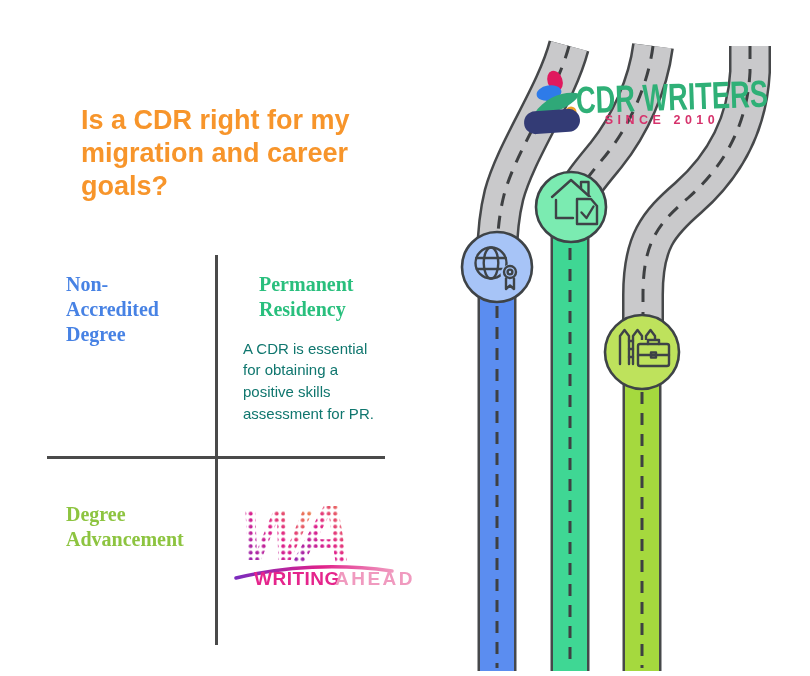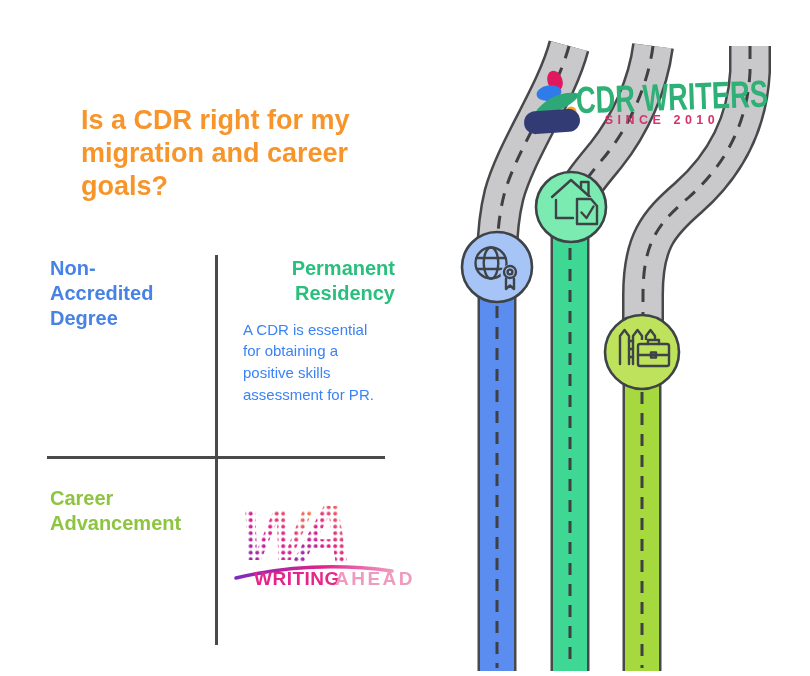--- a/index.html
+++ b/index.html
@@ -5,26 +5,26 @@
   html,body { margin:0; padding:0; background:#ffffff; }
   body { width:810px; height:676px; font-family:"Liberation Sans", sans-serif; }
   .stage { position:relative; width:810px; height:676px; overflow:hidden; background:#ffffff; }
 
   .title {
     position:absolute; left:50px; top:104px; width:318px;
     font-size:27px; font-weight:bold; line-height:1.23; color:#F7952B;margin-left:31px;
   }
 
   .quad { position:absolute; }
-  .quad h2 { margin:0; font-size:20px; font-weight:bold; line-height:1.24; }
-  .quad p { margin:13px 12px 0 0; font-size:15px; line-height:1.45; color:#3b82f6; }
+  .quad h2 { margin:16px; font-size:20px; font-weight:bold; line-height:1.24;font-family:Liberation Serif, serif; }
+  .quad p { margin:13px 12px 0 0; font-size:15px; line-height:1.45; color:#0f766e; }
   #q1 { left:50px; top:256px; width:160px; }
   #q1 h2 { color:#4782E4; max-width:142px; }
   #q2 { left:243px; top:256px; width:152px; }
-  #q2 h2 { color:#29BF7D;text-align:right; }
+  #q2 h2 { color:#29BF7D; }
   #q3 { left:50px; top:486px; width:158px; }
   #q3 h2 { color:#8DC440; }
 
   .div-v { position:absolute; left:215px; top:255px; width:2.5px; height:390px; background:#4A4A4A; }
   .div-h { position:absolute; left:47px; top:456px; width:338px; height:2.5px; background:#4A4A4A; }
 
   svg.roads { position:absolute; left:0; top:0; }
   svg.wa-logo { position:absolute; left:228px; top:478px; }
 </style>
 </head>
@@ -133,21 +133,21 @@
   <div class="quad" id="q1">
     <h2>Non-Accredited Degree</h2>
   </div>
 
   <div class="quad" id="q2">
     <h2>Permanent Residency</h2>
     <p>A CDR is essential for obtaining a positive skills assessment for PR.</p>
   </div>
 
   <div class="quad" id="q3">
-    <h2>Career Advancement</h2>
+    <h2>Degree Advancement</h2>
   </div>
 
   <svg class="wa-logo" width="184" height="132" viewBox="0 0 184 132">
     <defs>
       <linearGradient id="waGrad" x1="0" y1="1" x2="1" y2="0">
         <stop offset="0" stop-color="#7B2BBD"></stop>
         <stop offset="0.5" stop-color="#E0218A"></stop>
         <stop offset="1" stop-color="#F0A23C"></stop>
       </linearGradient>
       <linearGradient id="arcGrad" x1="0" y1="0" x2="1" y2="0">

